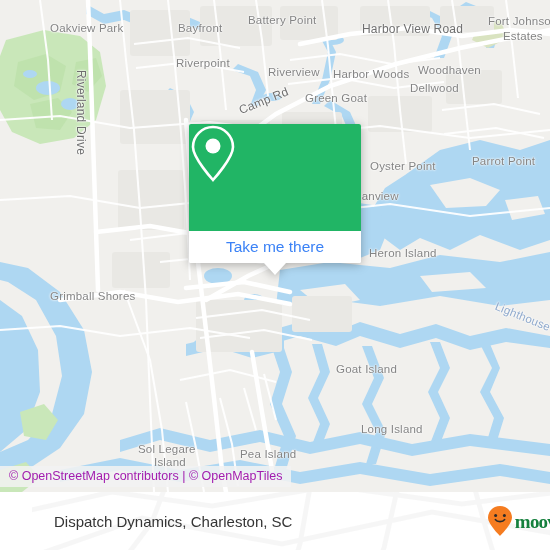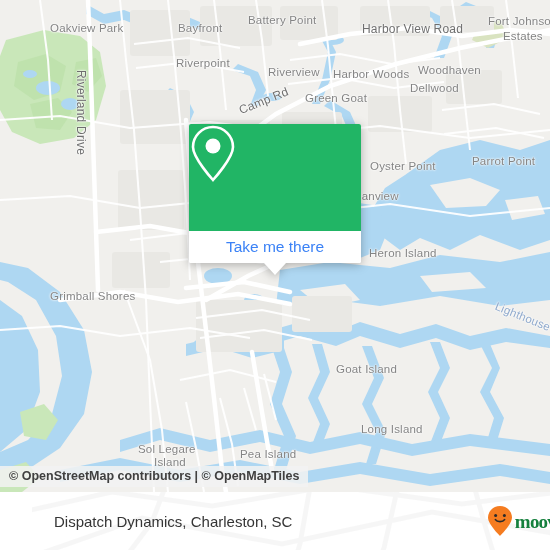--- a/index.html
+++ b/index.html
@@ -53,24 +53,23 @@
     border-left:11px solid transparent;
     border-right:11px solid transparent;
     border-top:12px solid #fff;
   }
 
   
   .attrib{
     position:absolute;left:0;top:466px;
     background:rgba(242,242,242,.86);
     padding:3px 9px 4px 9px;
-    font-size:12.5px;color:#404040;
+    font-size:12.5px;color:#a21caf;
     font-family:"Liberation Sans", sans-serif;
     white-space:nowrap;
-    font-weight:bold;
   }
 
   
   .footer{
     position:absolute;left:0;top:492px;width:550px;height:58px;
     background:#fff;overflow:hidden;margin-left:32px;
   }
   .footer .watermark{position:absolute;left:0;top:-40px;opacity:.5;}
   .footer-title{
     position:absolute;left:22px;top:50%;transform:translateY(-50%);

